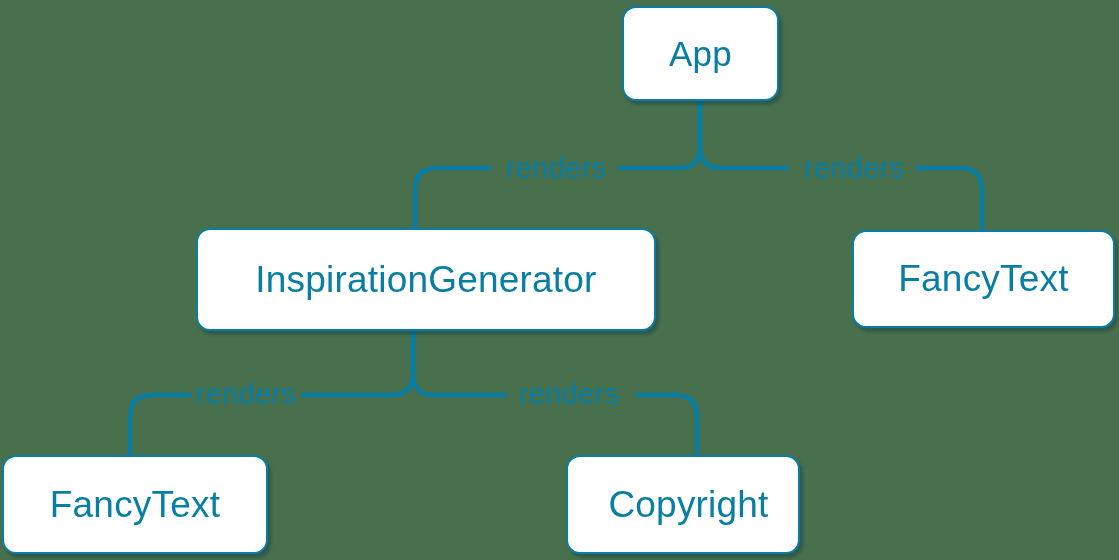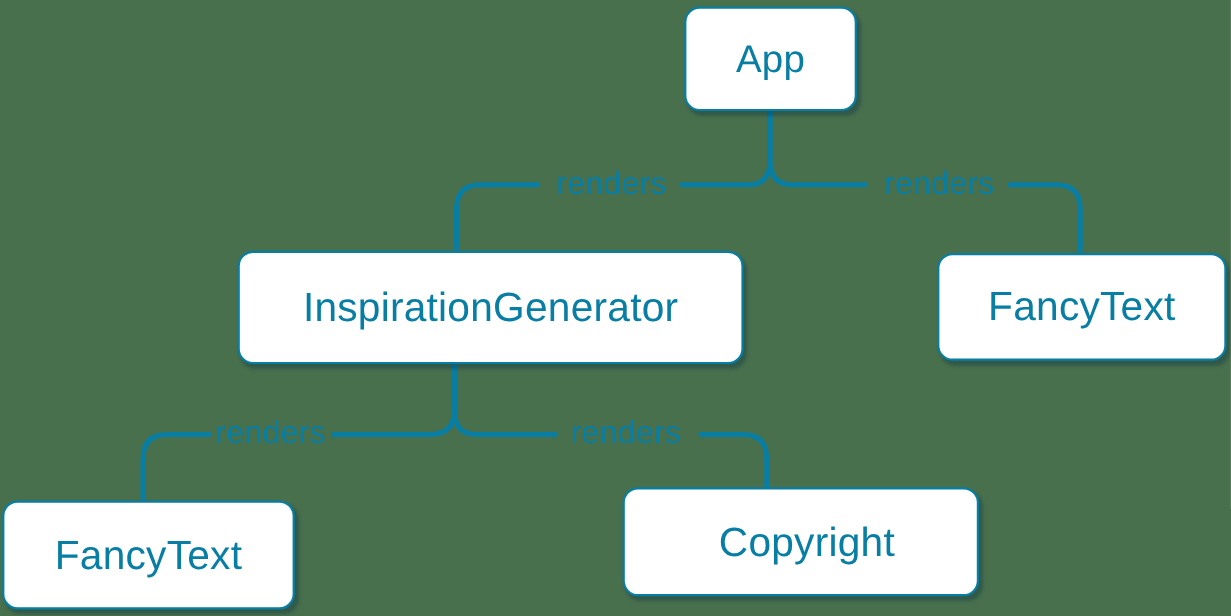--- a/index.html
+++ b/index.html
@@ -37,24 +37,24 @@
     display: flex;
     align-items: center;
     justify-content: center;
     color: var(--accent);
     font-size: 37px;
     font-weight: 500;
     letter-spacing: 0.2px;
     box-shadow: 3px 4px 3px rgba(8, 48, 70, 0.35);
   }
   #node-app              { left: 622px; top: 6px;   width: 157px; height: 95px; font-size: 35px; }
-  #node-inspiration-gen  { left: 196px; top: 228px; width: 460px; height: 103px; margin-left: 20px; }
+  #node-inspiration-gen  { left: 196px; top: 228px; width: 460px; height: 103px; }
   #node-fancy-text-top   { left: 852px; top: 230px; width: 263px; height: 98px; }
   #node-fancy-text-bottom{ left: 2px;   top: 455px; width: 266px; height: 99px; }
-  #node-copyright        { left: 566px; top: 443px; width: 324px; height: 99px; padding-left: 11px; }
+  #node-copyright        { left: 566px; top: 455px; width: 234px; height: 99px; padding-left: 11px; }
   .edge-label {
     position: absolute;
     transform: translate(-50%, -50%);
     color: var(--accent);
     font-size: 29px;
     font-weight: 400;
     letter-spacing: 0.3px;
     white-space: nowrap;
   }
   #edge-label-0 { left: 556px; top: 168px; }

